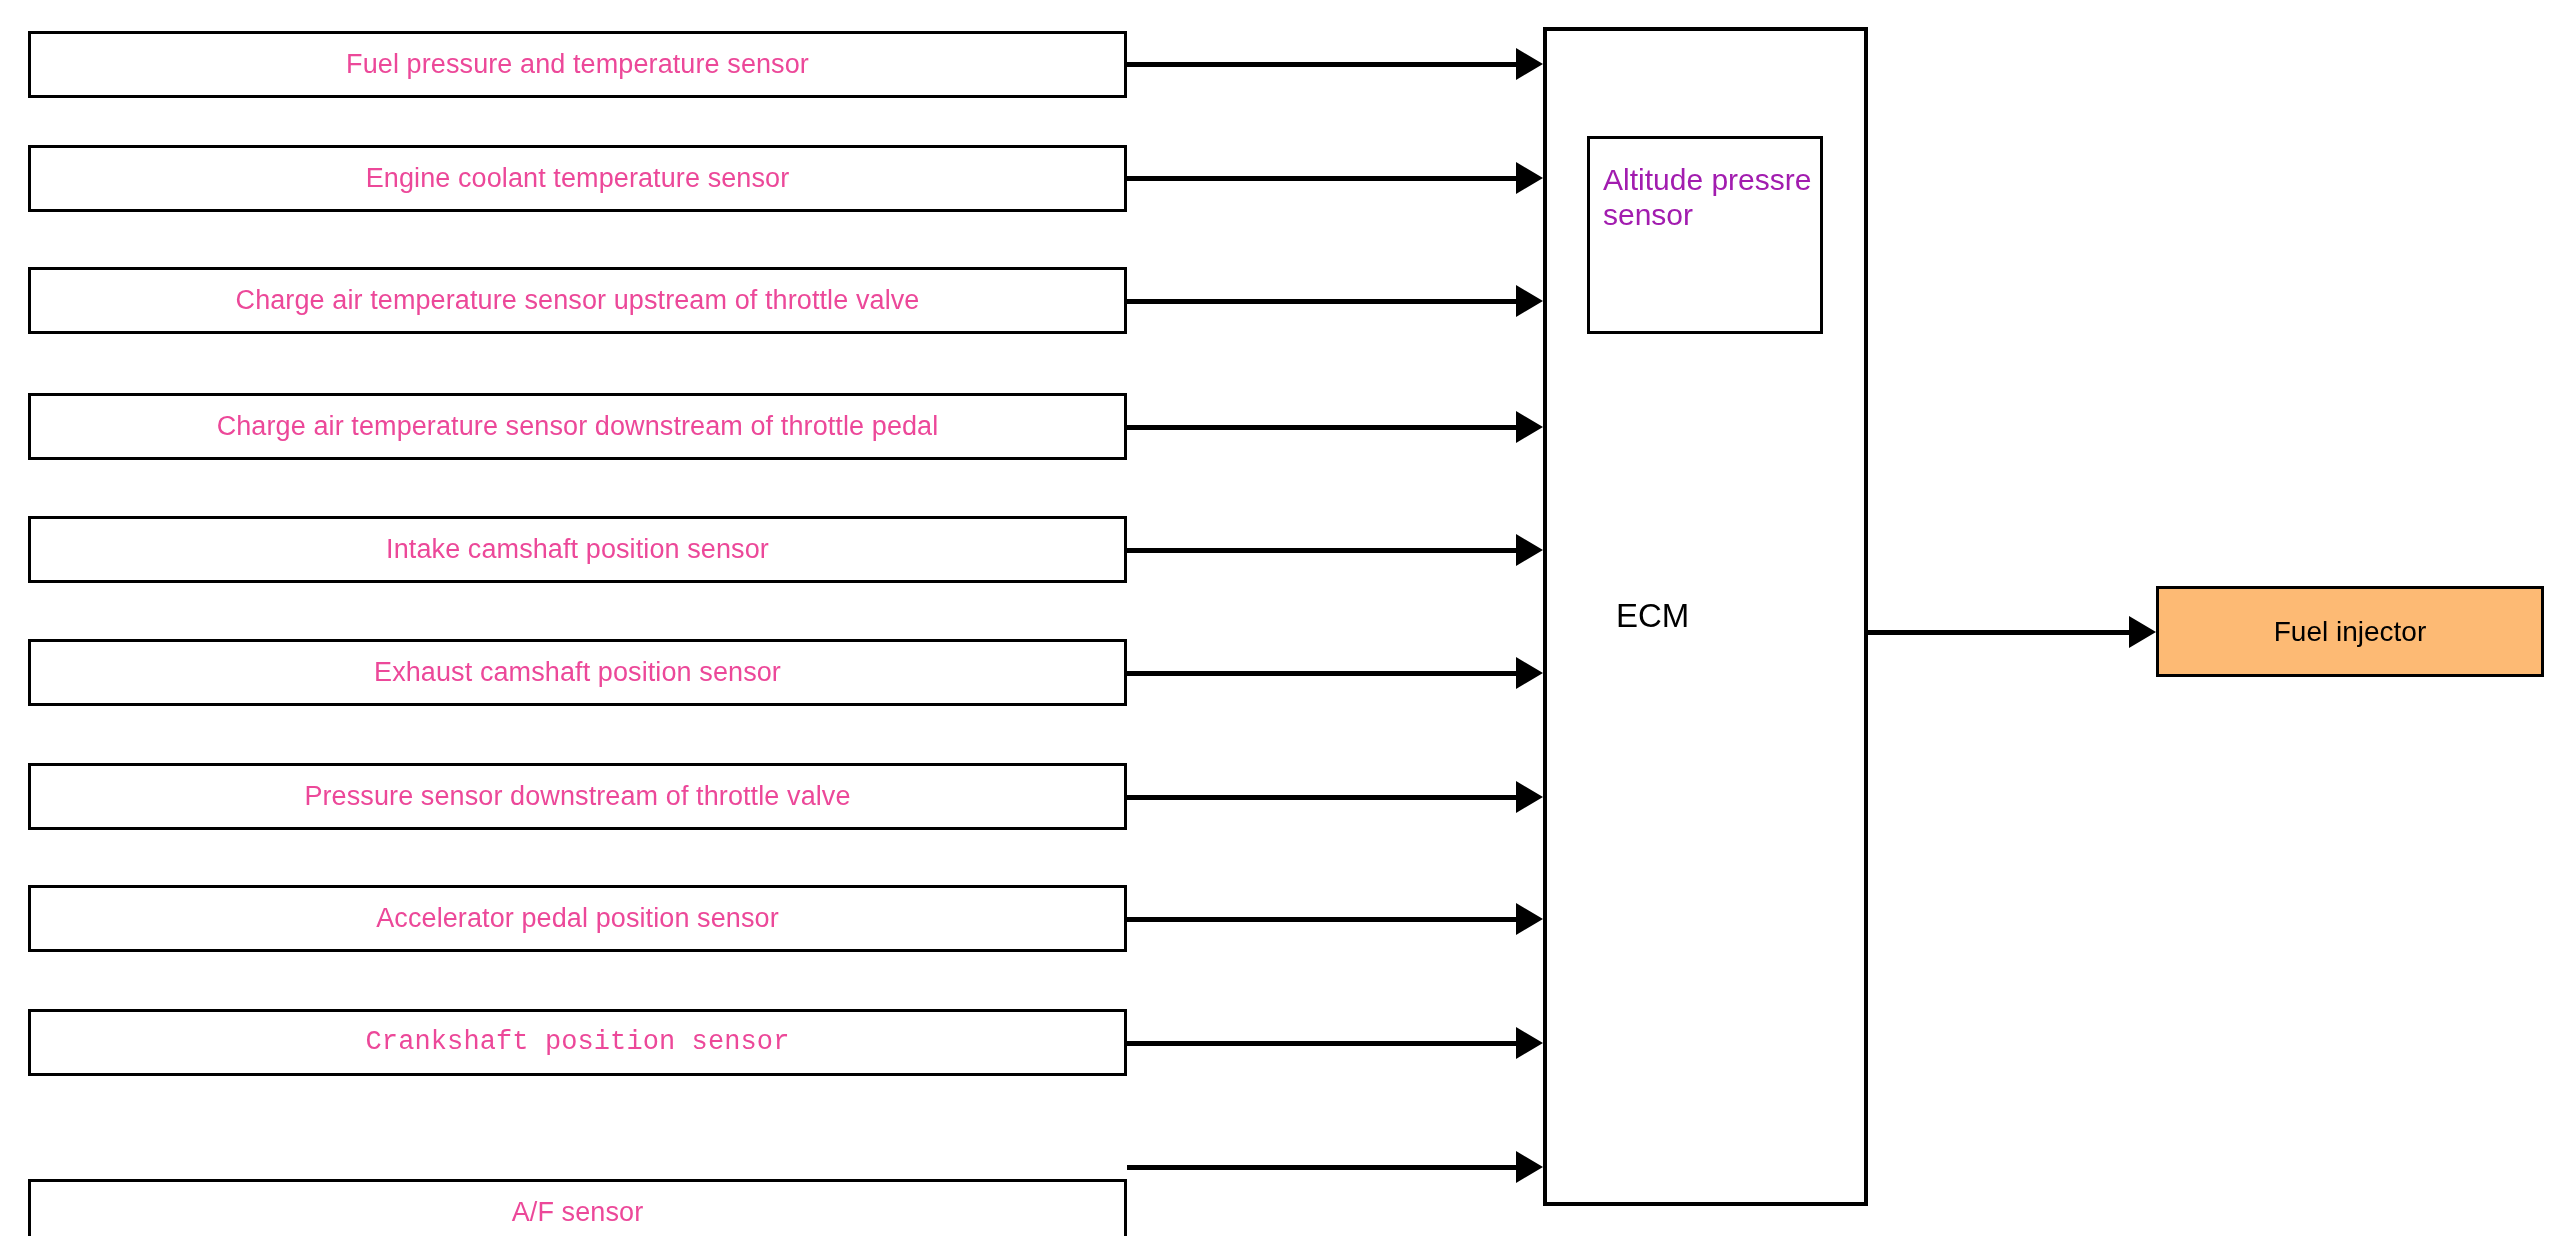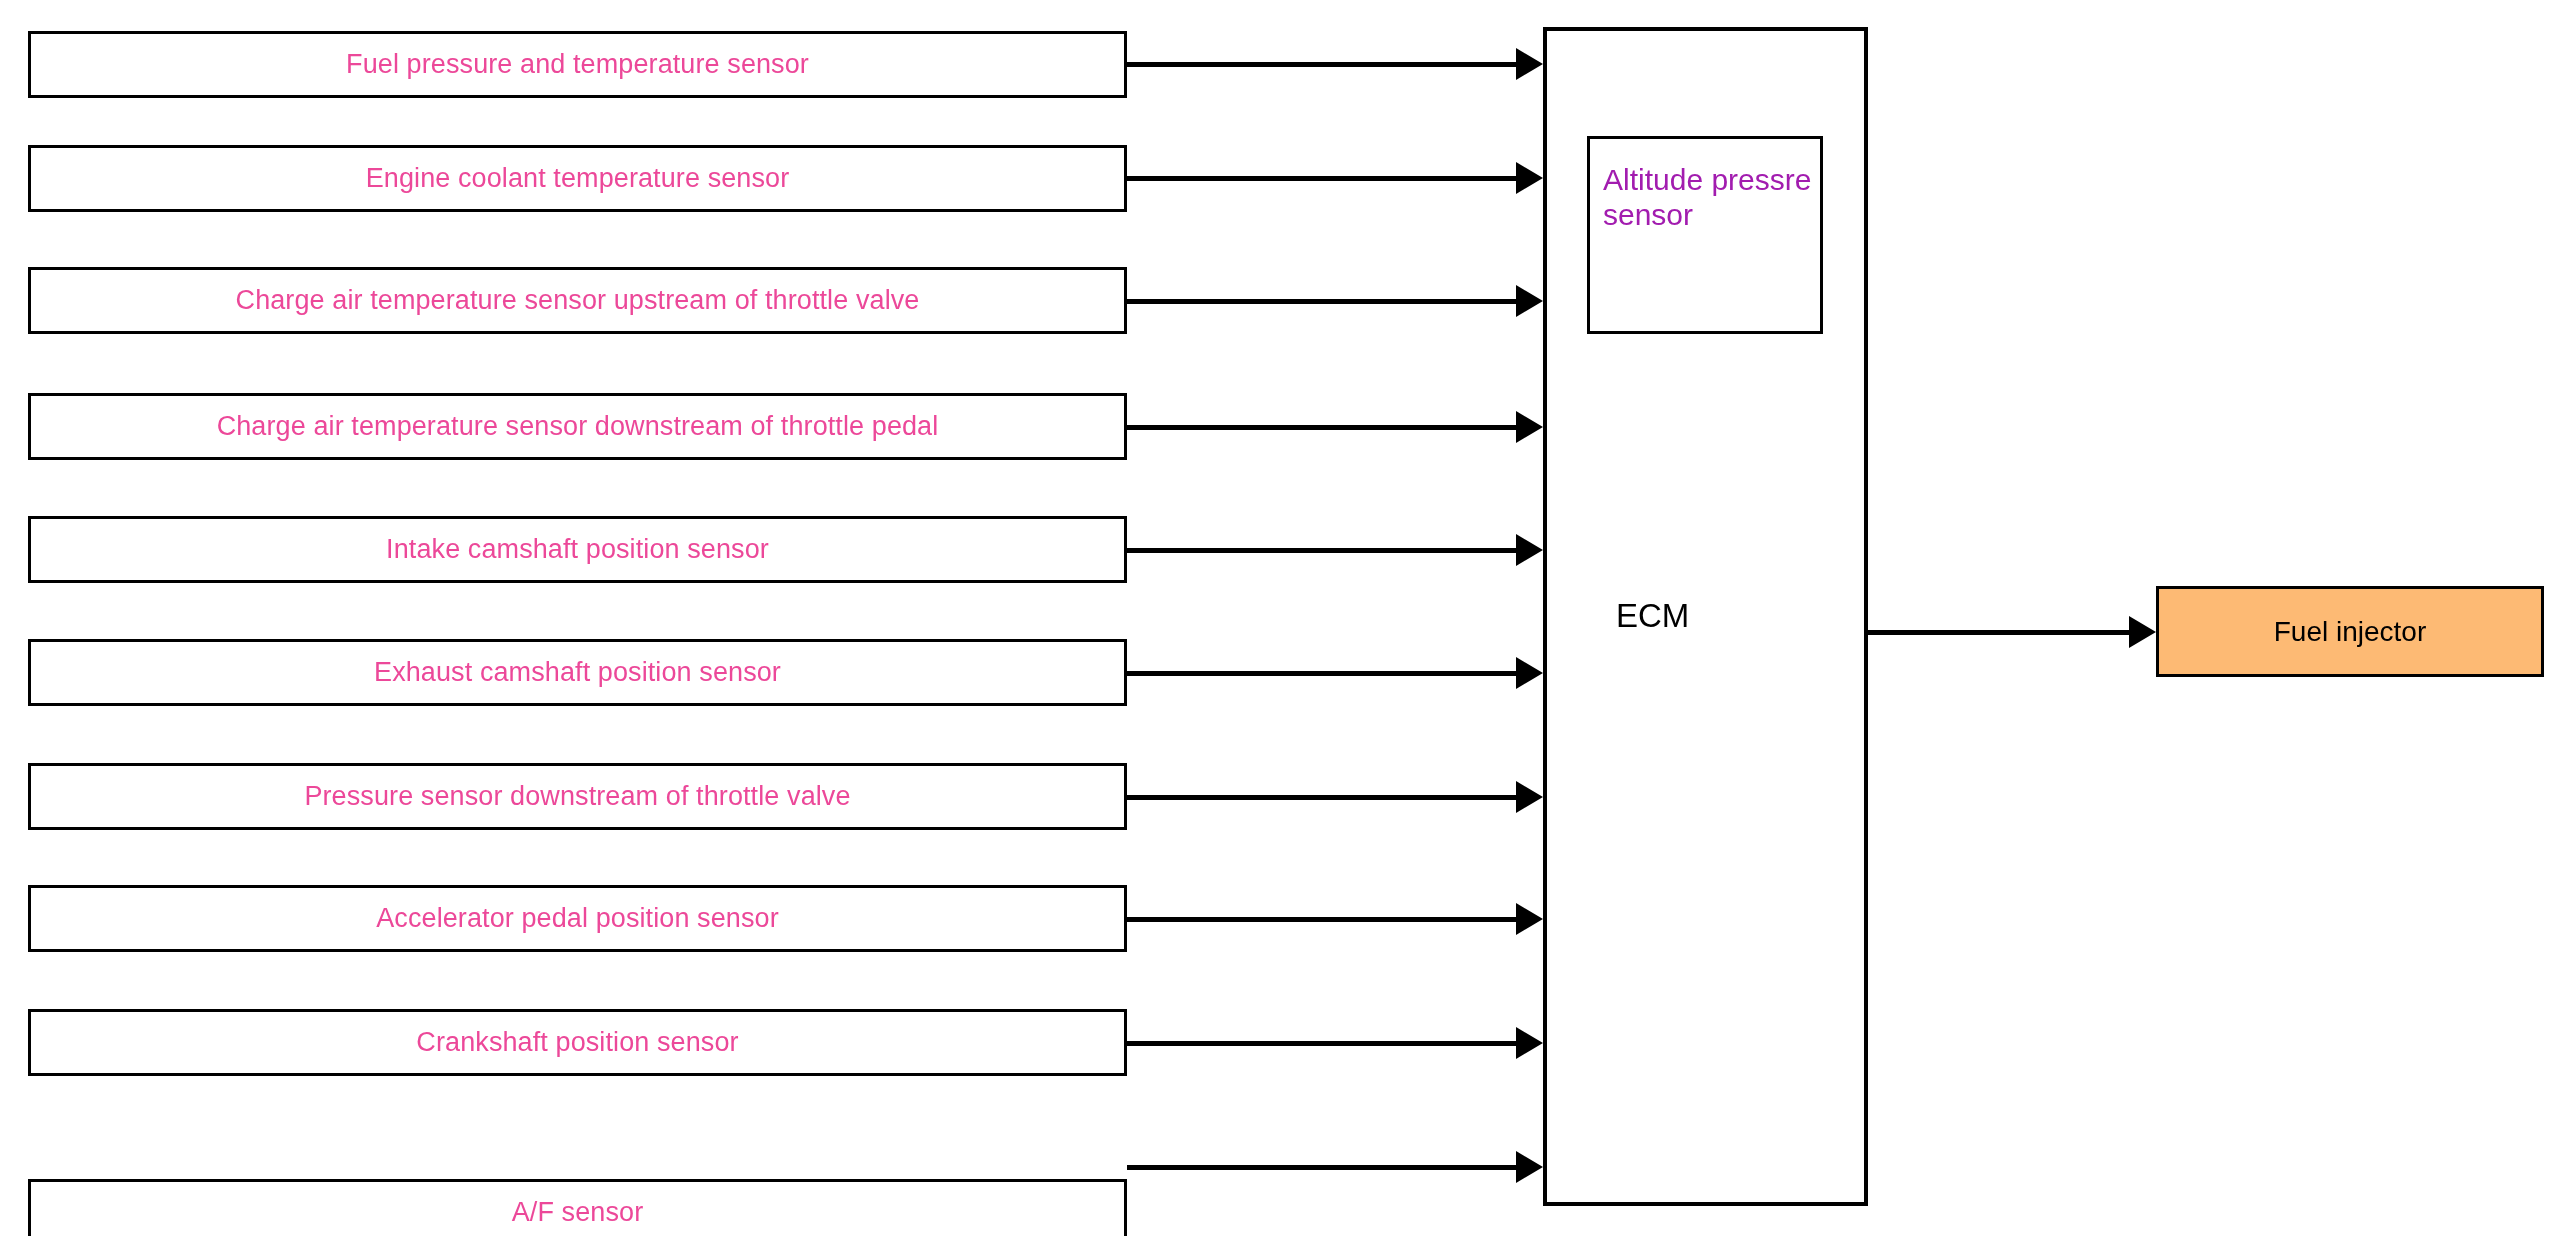--- a/index.html
+++ b/index.html
@@ -151,21 +151,21 @@
       <div class="sensor-box" style="top: 763px;">
         <span class="sensor-label">Pressure sensor downstream of throttle valve</span>
       </div>
       <div class="connector" style="left: 1127px; top: 795px; width: 391px;"></div>
       <div class="arrowhead" style="left: 1516px; top: 781px;"></div>
       <div class="sensor-box" style="top: 885px;">
         <span class="sensor-label">Accelerator pedal position sensor</span>
       </div>
       <div class="connector" style="left: 1127px; top: 917px; width: 391px;"></div>
       <div class="arrowhead" style="left: 1516px; top: 903px;"></div>
-      <div class="sensor-box" style="top: 1009px;">
+      <div class="sensor-box" style="top: 1009px; font-family: Liberation Mono, monospace;">
         <span class="sensor-label">Crankshaft position sensor</span>
       </div>
       <div class="connector" style="left: 1127px; top: 1041px; width: 391px;"></div>
       <div class="arrowhead" style="left: 1516px; top: 1027px;"></div>
       <div class="sensor-box" style="top: 1133px; margin-top: 46px;">
         <span class="sensor-label">A/F sensor</span>
       </div>
       <div class="connector" style="left: 1127px; top: 1165px; width: 391px;"></div>
       <div class="arrowhead" style="left: 1516px; top: 1151px;"></div>
     </div>

